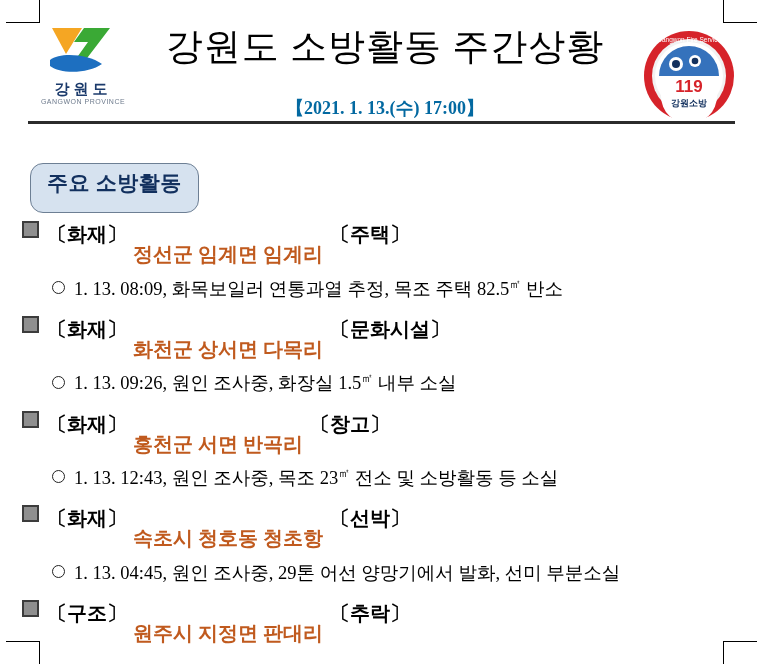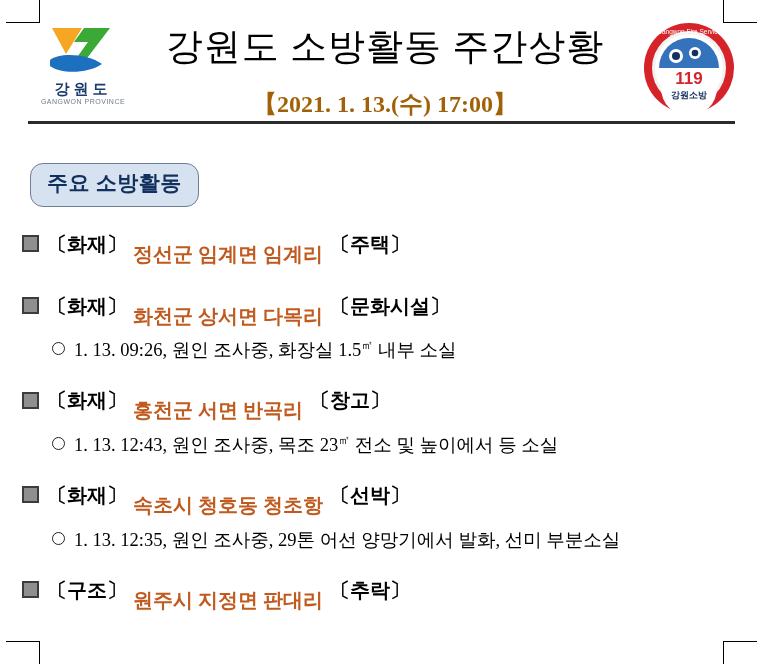--- a/index.html
+++ b/index.html
@@ -93,51 +93,51 @@
   }
   .doc-title {
     font-size: 37px;
     font-weight: normal;
     letter-spacing: 1px;
     font-family: "Liberation Serif", serif;
     color: #000000;
     white-space: nowrap;
   }
   .doc-date {
-    margin-top: 16px;
-    font-size: 24px;
+    margin-top: 24px;
+    font-size: 18px;
     font-weight: bold;
     font-family: "Liberation Serif", serif;
-    color: #a16207;
+    color: #0369a1;
     white-space: nowrap;
   }
 
   .fire-emblem {
     position: absolute;
     right: 28px;
-    top: 8px;
+    top: 16px;
     width: 92px;
     height: 92px;
   }
 
   .header-rule {
     position: absolute;
     left: 28px;
     top: 121px;
     width: 707px;
     height: 0;
     border-top: 3px solid #2b2b2b;
   }
 
   
   .section-badge {
     position: absolute;
     left: 30px;
     top: 163px;
-    padding: 5px 16px 9px 16px;
+    padding: 5px 16px 15px 16px;
     background: #d6e2ef;
     border: 1.5px solid #6d7f94;
     border-radius: 13px;
     font-size: 21px;
     font-weight: bold;
     color: #12305e;
     letter-spacing: 0.5px;
     font-family: "Liberation Serif", serif;
   }
 
@@ -146,21 +146,21 @@
     position: absolute;
     left: 22px;
     top: 222px;
     width: 730px;
   }
   .entry {
     margin-bottom: 16px;
   }
   .entry-head {
     display: flex;
-    align-items: center;
+    align-items: flex-start;
     white-space: nowrap;
     font-size: 20px;
     font-weight: bold;
     line-height: 1.28;
   }
   .sq-bullet {
     display: inline-block;
     width: 13px;
     height: 13px;
     background: #8f8f8f;
@@ -262,20 +262,23 @@
 
   <div class="entries">
 
     <div class="entry">
       <div class="entry-head">
         <span class="sq-bullet"></span>
         <span class="cat">〔화재〕</span>
         <span class="place">정선군 임계면 임계리</span>
         <span class="kind">〔주택〕</span>
       </div>
+      <div class="entry-detail">
+        <span class="circ-bullet"></span><span>1. 13. 08:09,</span> <span>화목보일러 연통과열 추정, 목조 주택 82.5</span><span class="sup">㎡</span><span> 반소</span>
+      </div>
     </div>
 
     <div class="entry">
       <div class="entry-head">
         <span class="sq-bullet"></span>
         <span class="cat">〔화재〕</span>
         <span class="place">화천군 상서면 다목리</span>
         <span class="kind">〔문화시설〕</span>
       </div>
       <div class="entry-detail">
@@ -284,33 +287,33 @@
     </div>
 
     <div class="entry">
       <div class="entry-head">
         <span class="sq-bullet"></span>
         <span class="cat">〔화재〕</span>
         <span class="place">홍천군 서면 반곡리</span>
         <span class="kind">〔창고〕</span>
       </div>
       <div class="entry-detail">
-        <span class="circ-bullet"></span><span>1. 13. 12:43,</span> <span>원인 조사중, 목조 23</span><span class="sup">㎡</span><span> 전소 및 높이에서 등 소실</span>
+        <span class="circ-bullet"></span><span>1. 13. 12:43,</span> <span>원인 조사중, 목조 23</span><span class="sup">㎡</span><span> 전소 및 소방활동 등 소실</span>
       </div>
     </div>
 
     <div class="entry">
       <div class="entry-head">
         <span class="sq-bullet"></span>
         <span class="cat">〔화재〕</span>
         <span class="place">속초시 청호동 청초항</span>
         <span class="kind">〔선박〕</span>
       </div>
       <div class="entry-detail">
-        <span class="circ-bullet"></span><span>1. 13. 12:35,</span> <span>원인 조사중, 29톤 어선 양망기에서 발화, 선미 부분소실</span><span class="sup"></span><span></span>
+        <span class="circ-bullet"></span><span>1. 13. 04:45,</span> <span>원인 조사중, 29톤 어선 양망기에서 발화, 선미 부분소실</span><span class="sup"></span><span></span>
       </div>
     </div>
 
     <div class="entry">
       <div class="entry-head">
         <span class="sq-bullet"></span>
         <span class="cat">〔구조〕</span>
         <span class="place">원주시 지정면 판대리</span>
         <span class="kind">〔추락〕</span>
       </div>

